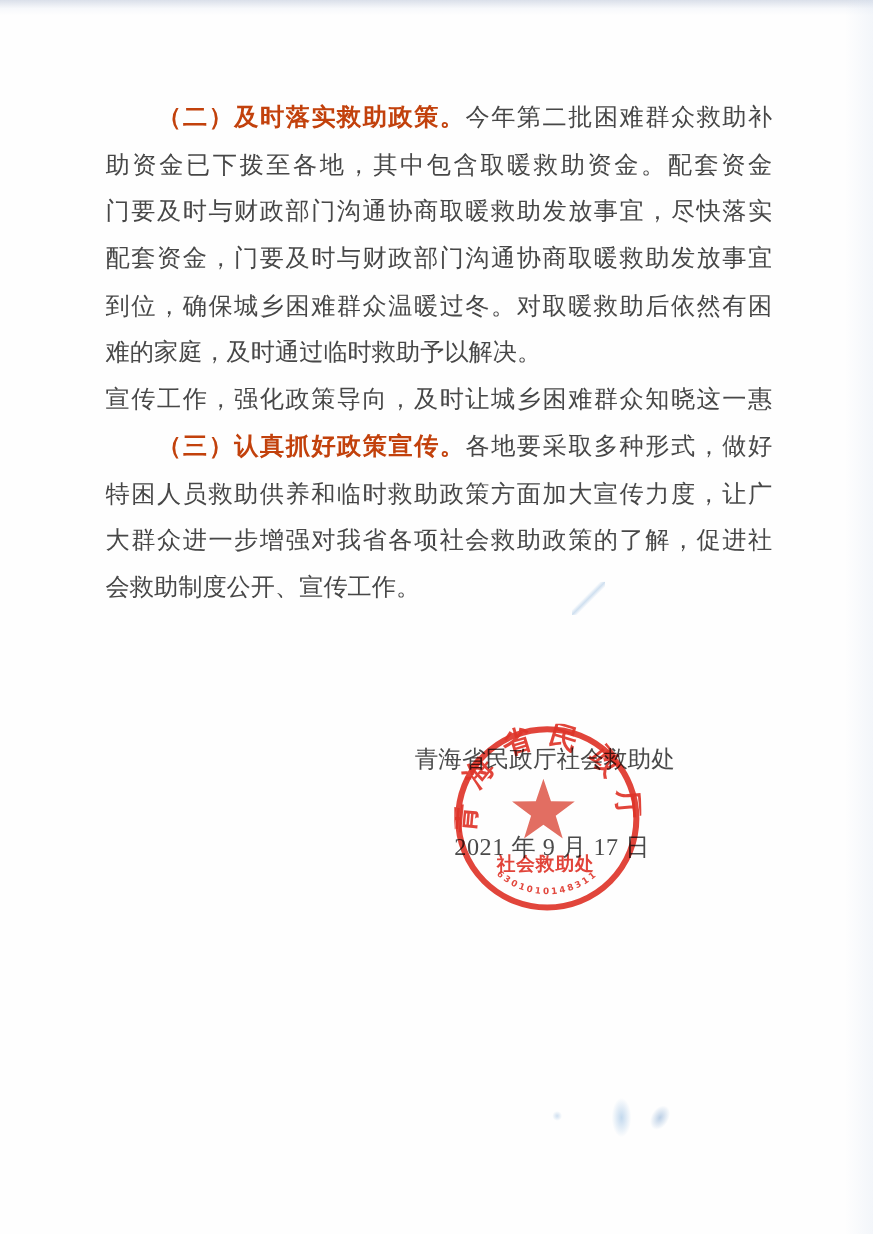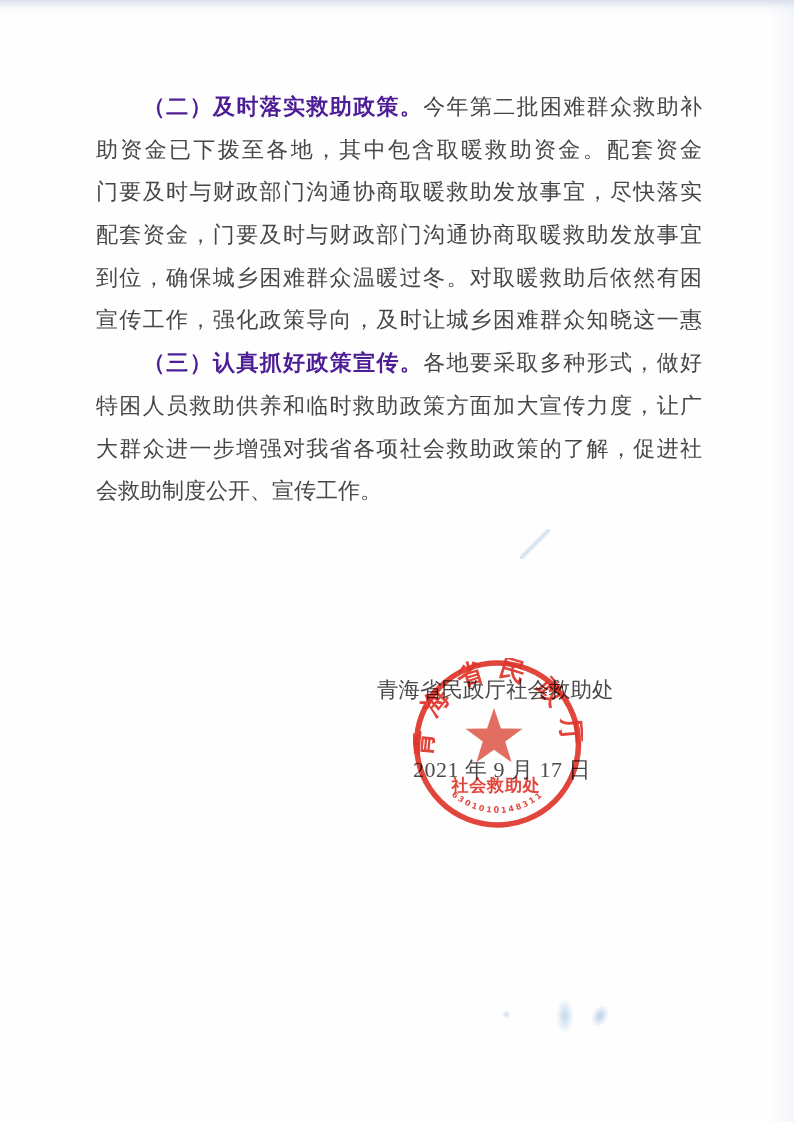--- a/index.html
+++ b/index.html
@@ -32,21 +32,21 @@
   }
   .line {
     height: 42.7px;
     line-height: 42.7px;
     text-align: justify;
     text-align-last: justify;
     overflow: hidden;
   }
   .line.first { text-indent: 47px; }
   .line.last  { text-align-last: left; }
-  .bold { font-weight: 700; color: #4c1d95; }
+  .bold { font-weight: 700; color: #c2410c; }
 
   
   .sig-org {
     position: absolute; left: 377px; top: 676px;
     font-size: 21.5px; line-height: 28px; color: #4a4a4a;
     white-space: nowrap;
     text-align: right;
   }
   .sig-date {
     position: absolute; left: 413px; top: 756px;
@@ -95,20 +95,21 @@
   <div class="right-tint"></div>
 
   <main class="doc-body">
 
     <section>
       <div class="line first"><span class="bold">（二）及时落实救助政策。</span><span>今年第二批困难群众救助补</span></div>
       <div class="line">助资金已下拨至各地，其中包含取暖救助资金。配套资金</div>
       <div class="line">门要及时与财政部门沟通协商取暖救助发放事宜，尽快落实</div>
       <div class="line">配套资金，门要及时与财政部门沟通协商取暖救助发放事宜</div>
       <div class="line">到位，确保城乡困难群众温暖过冬。对取暖救助后依然有困</div>
+      <div class="line last">难的家庭，及时通过临时救助予以解决。</div>
     </section>
 
     <section>
       <div class="line">宣传工作，强化政策导向，及时让城乡困难群众知晓这一惠</div>
       <div class="line first"><span class="bold">（三）认真抓好政策宣传。</span><span>各地要采取多种形式，做好</span></div>
       <div class="line">特困人员救助供养和临时救助政策方面加大宣传力度，让广</div>
       <div class="line">大群众进一步增强对我省各项社会救助政策的了解，促进社</div>
       <div class="line last">会救助制度公开、宣传工作。</div>
     </section>
 

